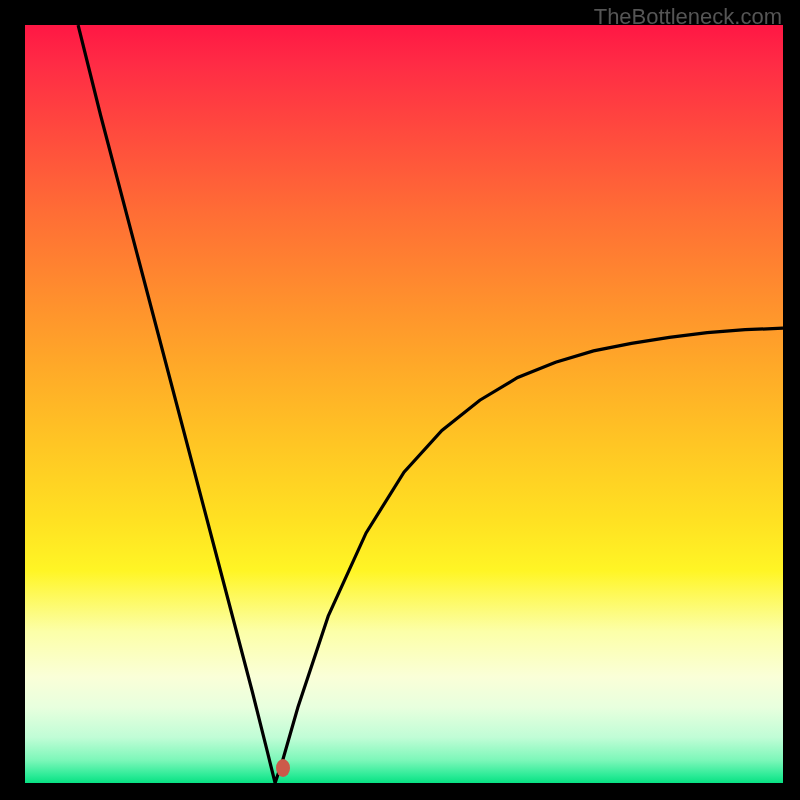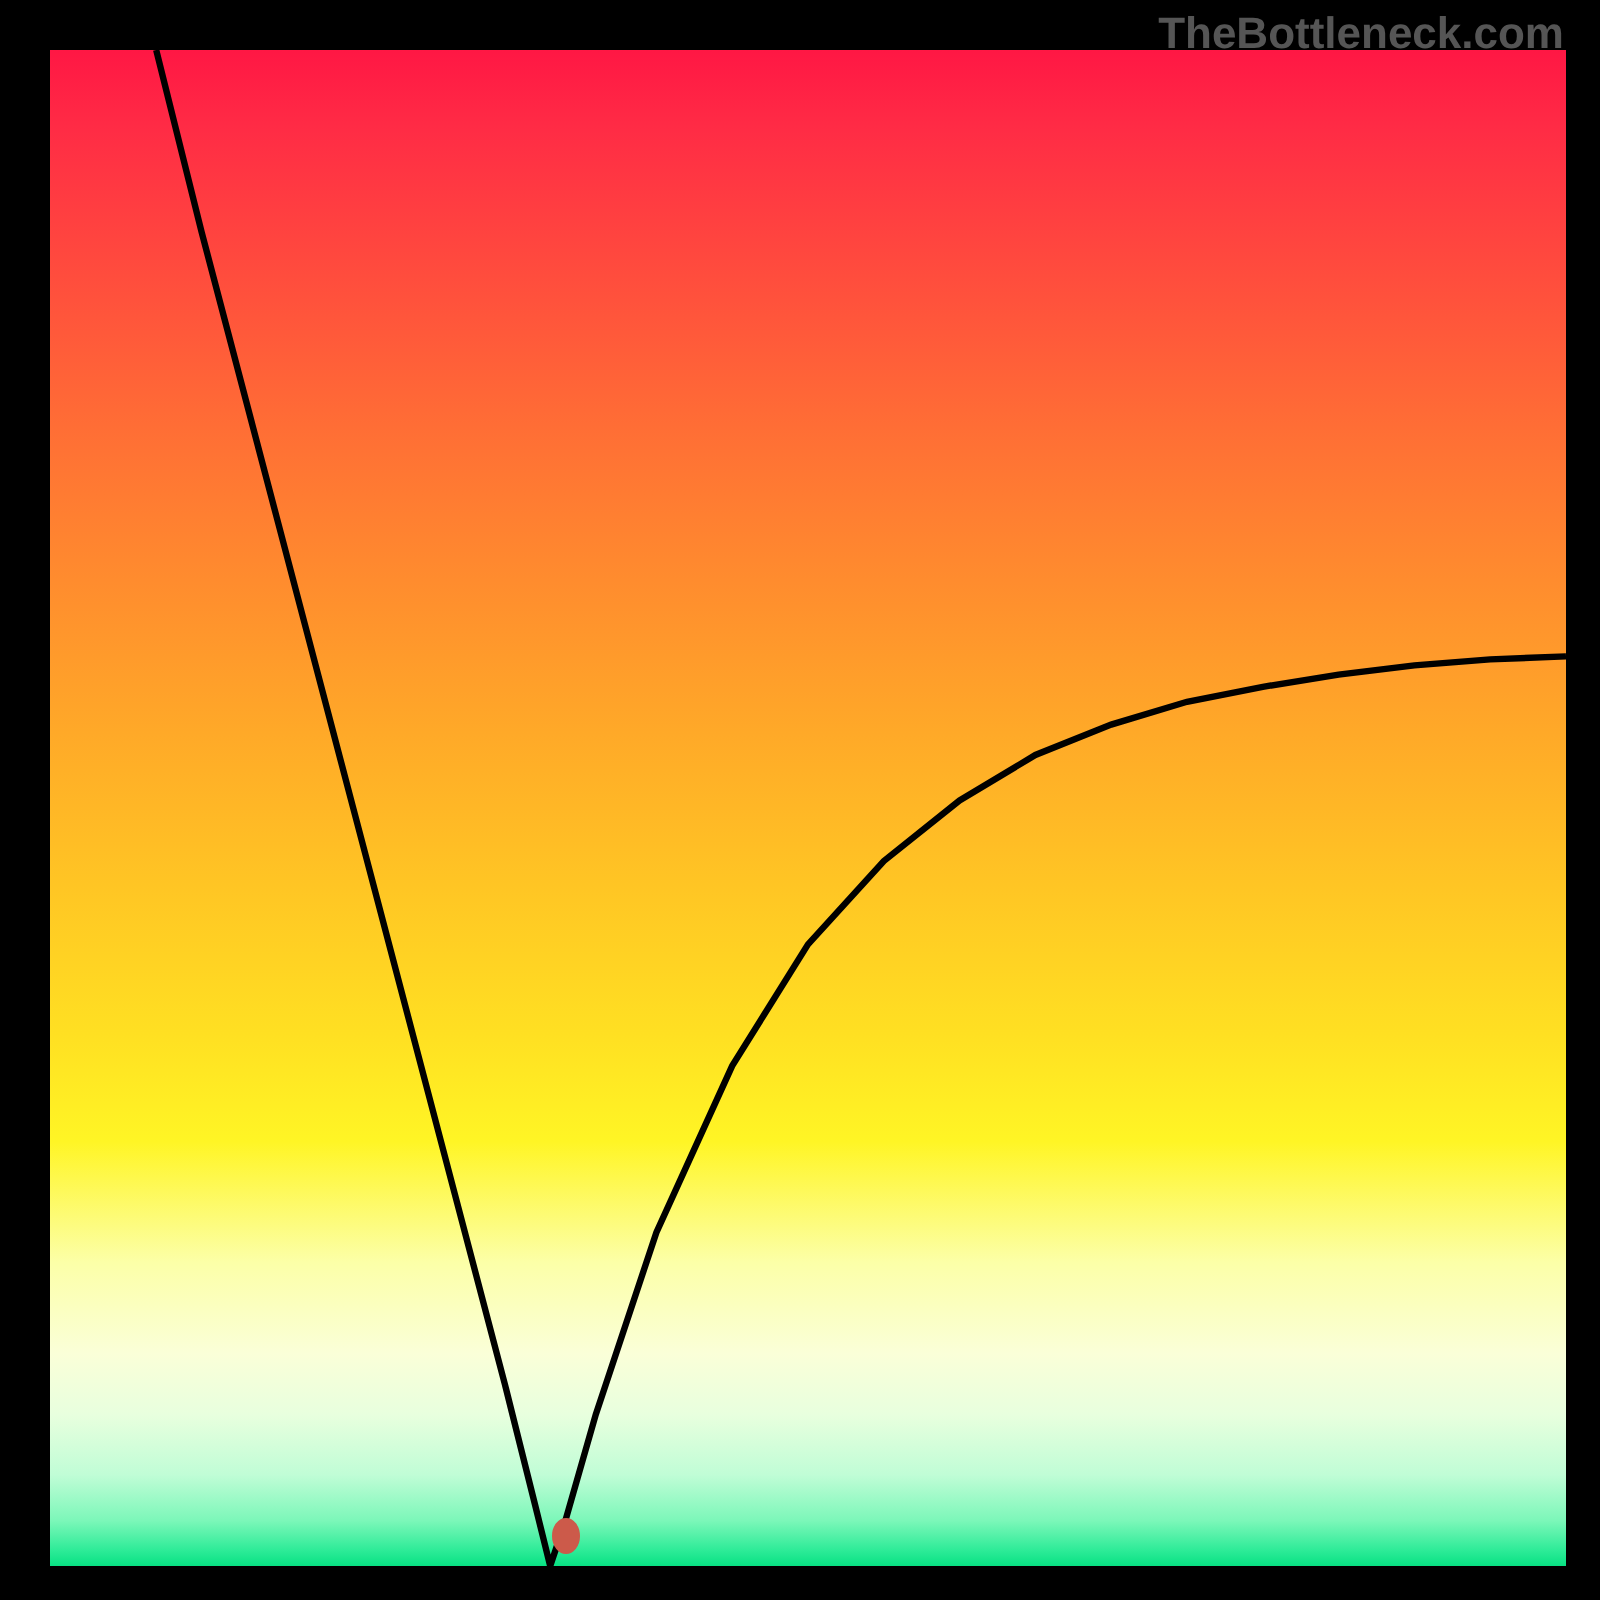--- a/index.html
+++ b/index.html
@@ -11,21 +11,21 @@
     font-family: Arial, sans-serif;
     overflow: hidden;
     position: relative;
   }
   .watermark {
     position: absolute;
     top: 4px;
     right: 18px;
     color: #555;
     font-size: 22px;
-    font-weight: 700;
+    font-weight: 400;
     z-index: 10;
     text-align: center;
   }
   .plot-area {
     position: absolute;
     left: 25px;
     top: 25px;
     width: 758px;
     height: 758px;
   }

